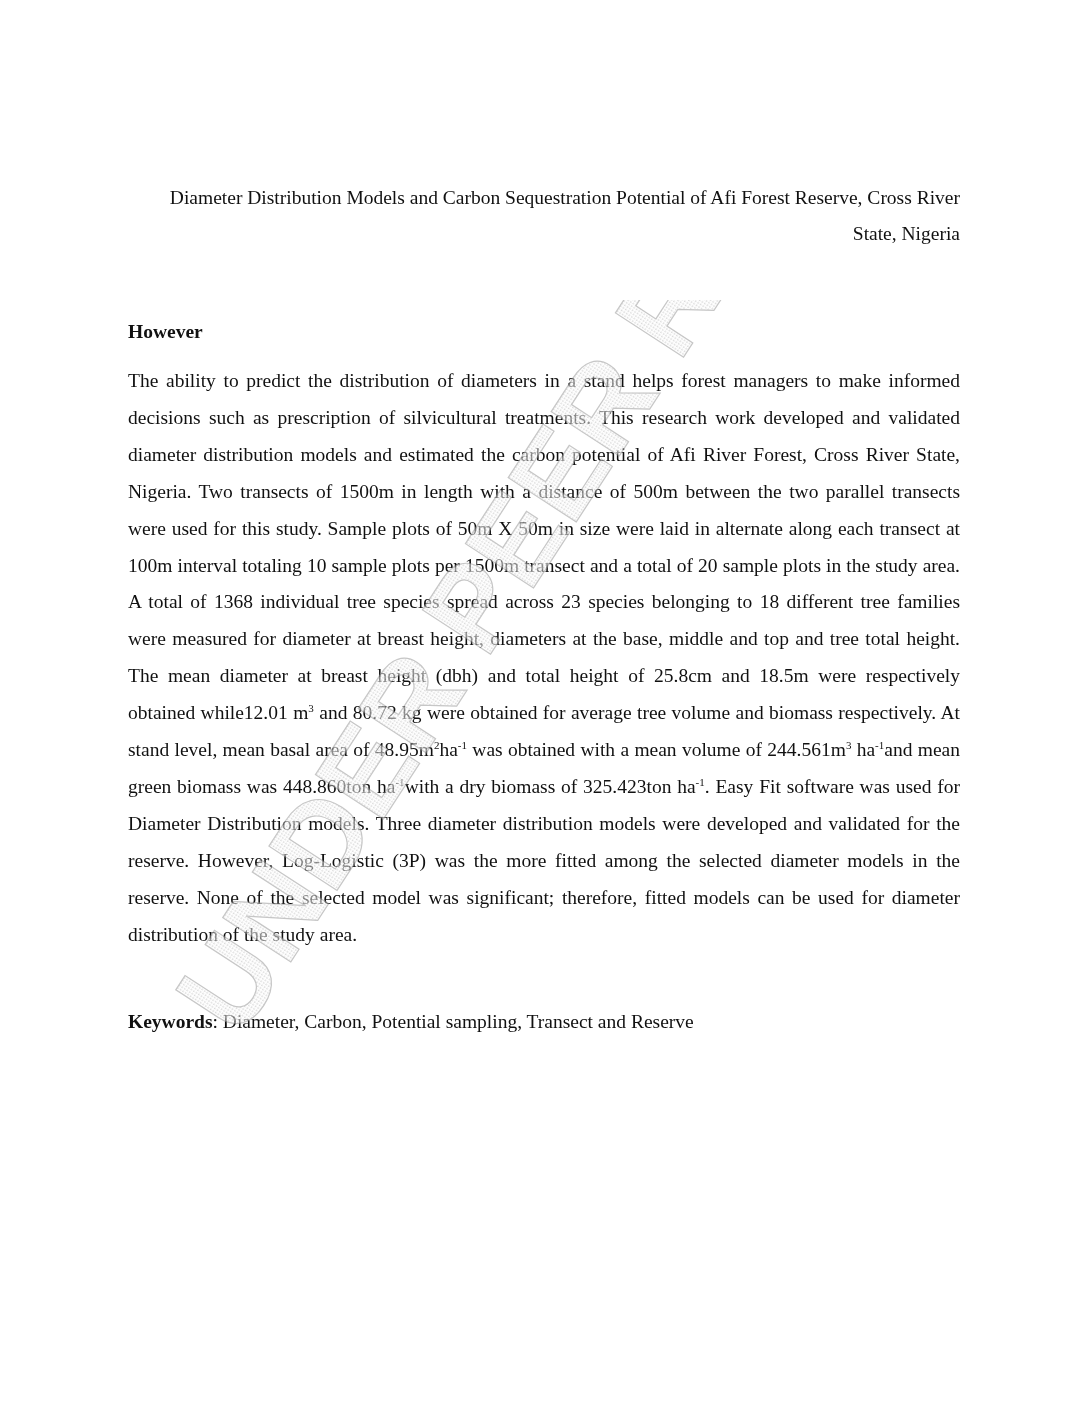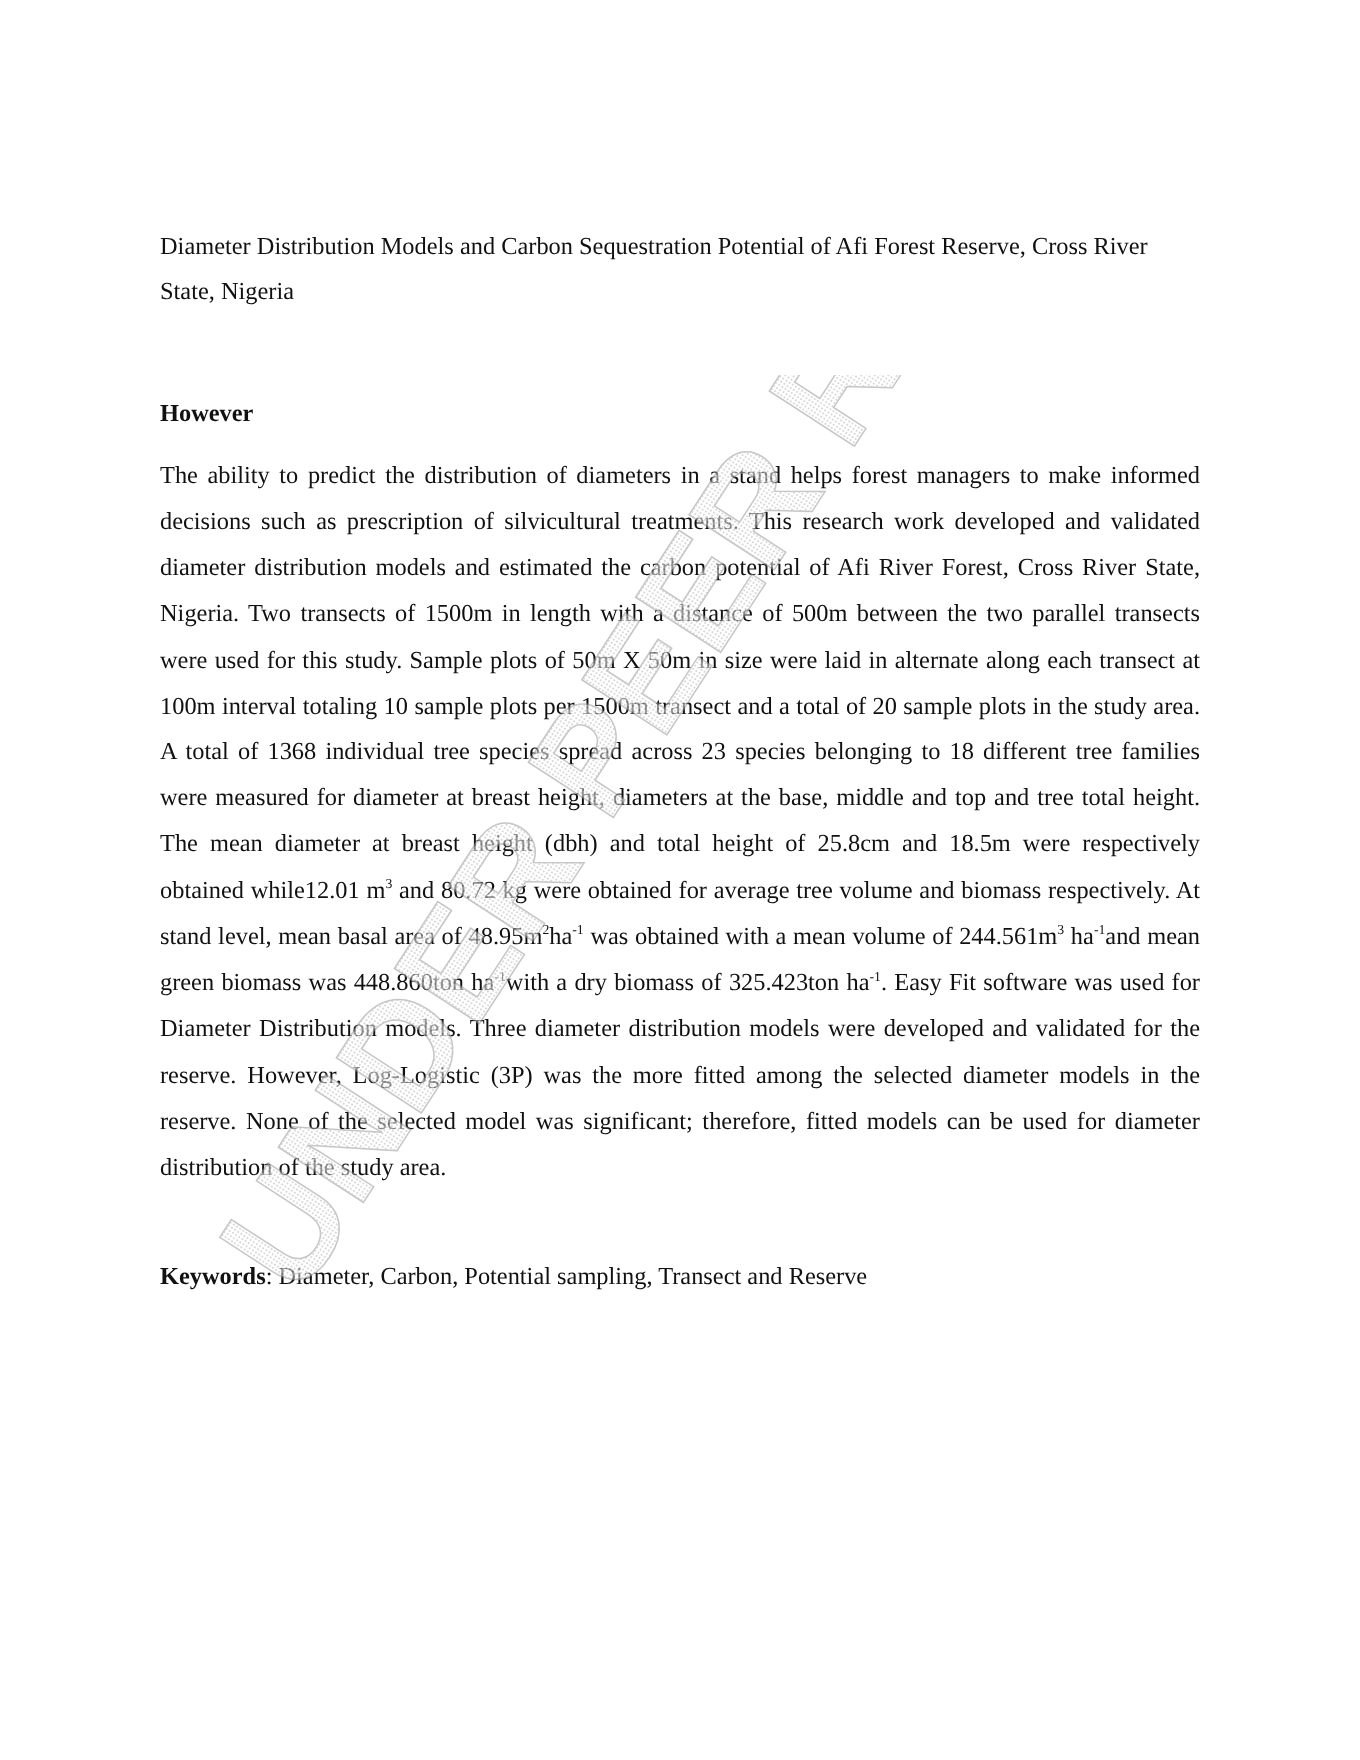--- a/index.html
+++ b/index.html
@@ -1,18 +1,18 @@
 <!DOCTYPE html>
 <html><head>
 <meta charset="utf-8">
 <style>
   html, body { margin:0; padding:0; background:#fff; }
   body { width:1088px; height:1408px; position:relative; overflow:hidden;
          font-family:"Liberation Serif", serif; color:#111; }
-  .title { position:absolute; top:180px; left:128px; width:832px; text-align:left;
+  .title { position:absolute; top:180px; left:128px; width:832px; text-align:right;
            font-size:19.5px; line-height:36px; }
   .abs-head { position:absolute; top:321px; left:128px; font-weight:bold; font-size:19.5px; }
   .abstract { position:absolute; top:363px; left:128px; width:832px; text-align:justify;
               font-size:19.5px; line-height:36.9px; }
   .abstract sup { font-size:11px; line-height:0; }
   .keywords { position:absolute; top:1011px; left:128px; font-size:19.5px; }
   .keywords b { font-weight:bold;text-align:right; }
   .watermark { position:absolute; left:130px; top:300px; width:760px; height:800px; pointer-events:none; }
 </style>
 </head>

